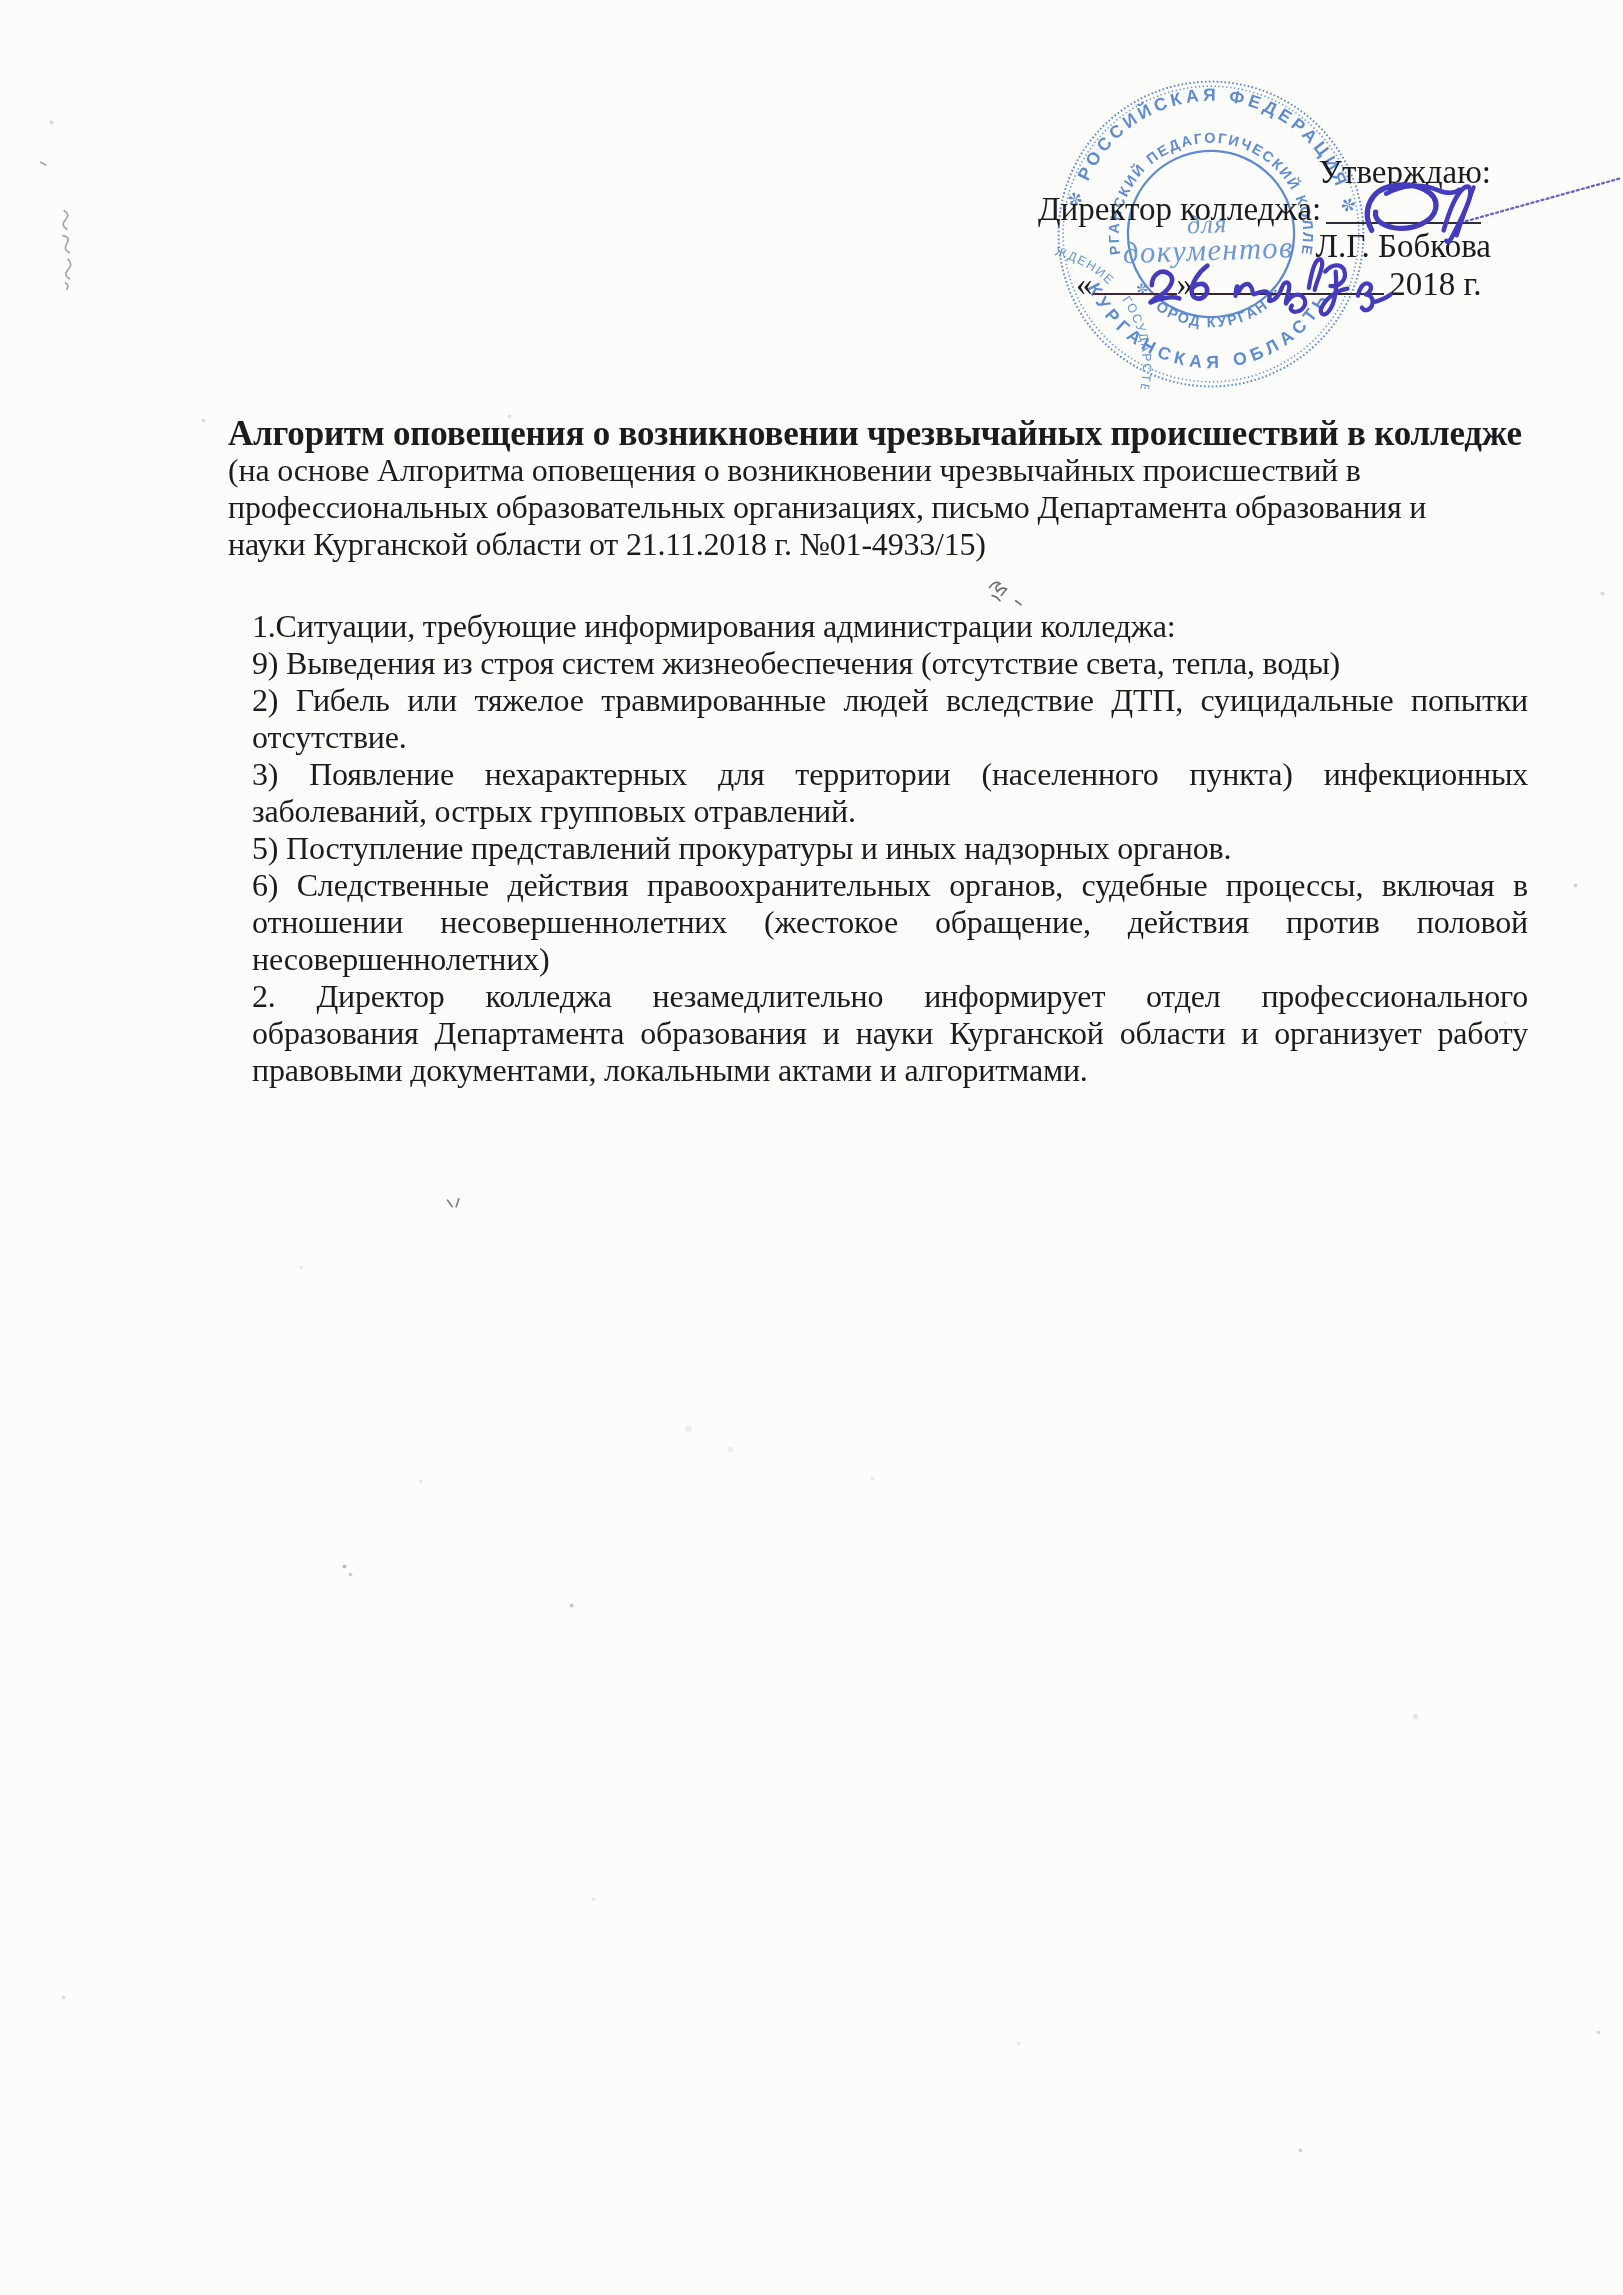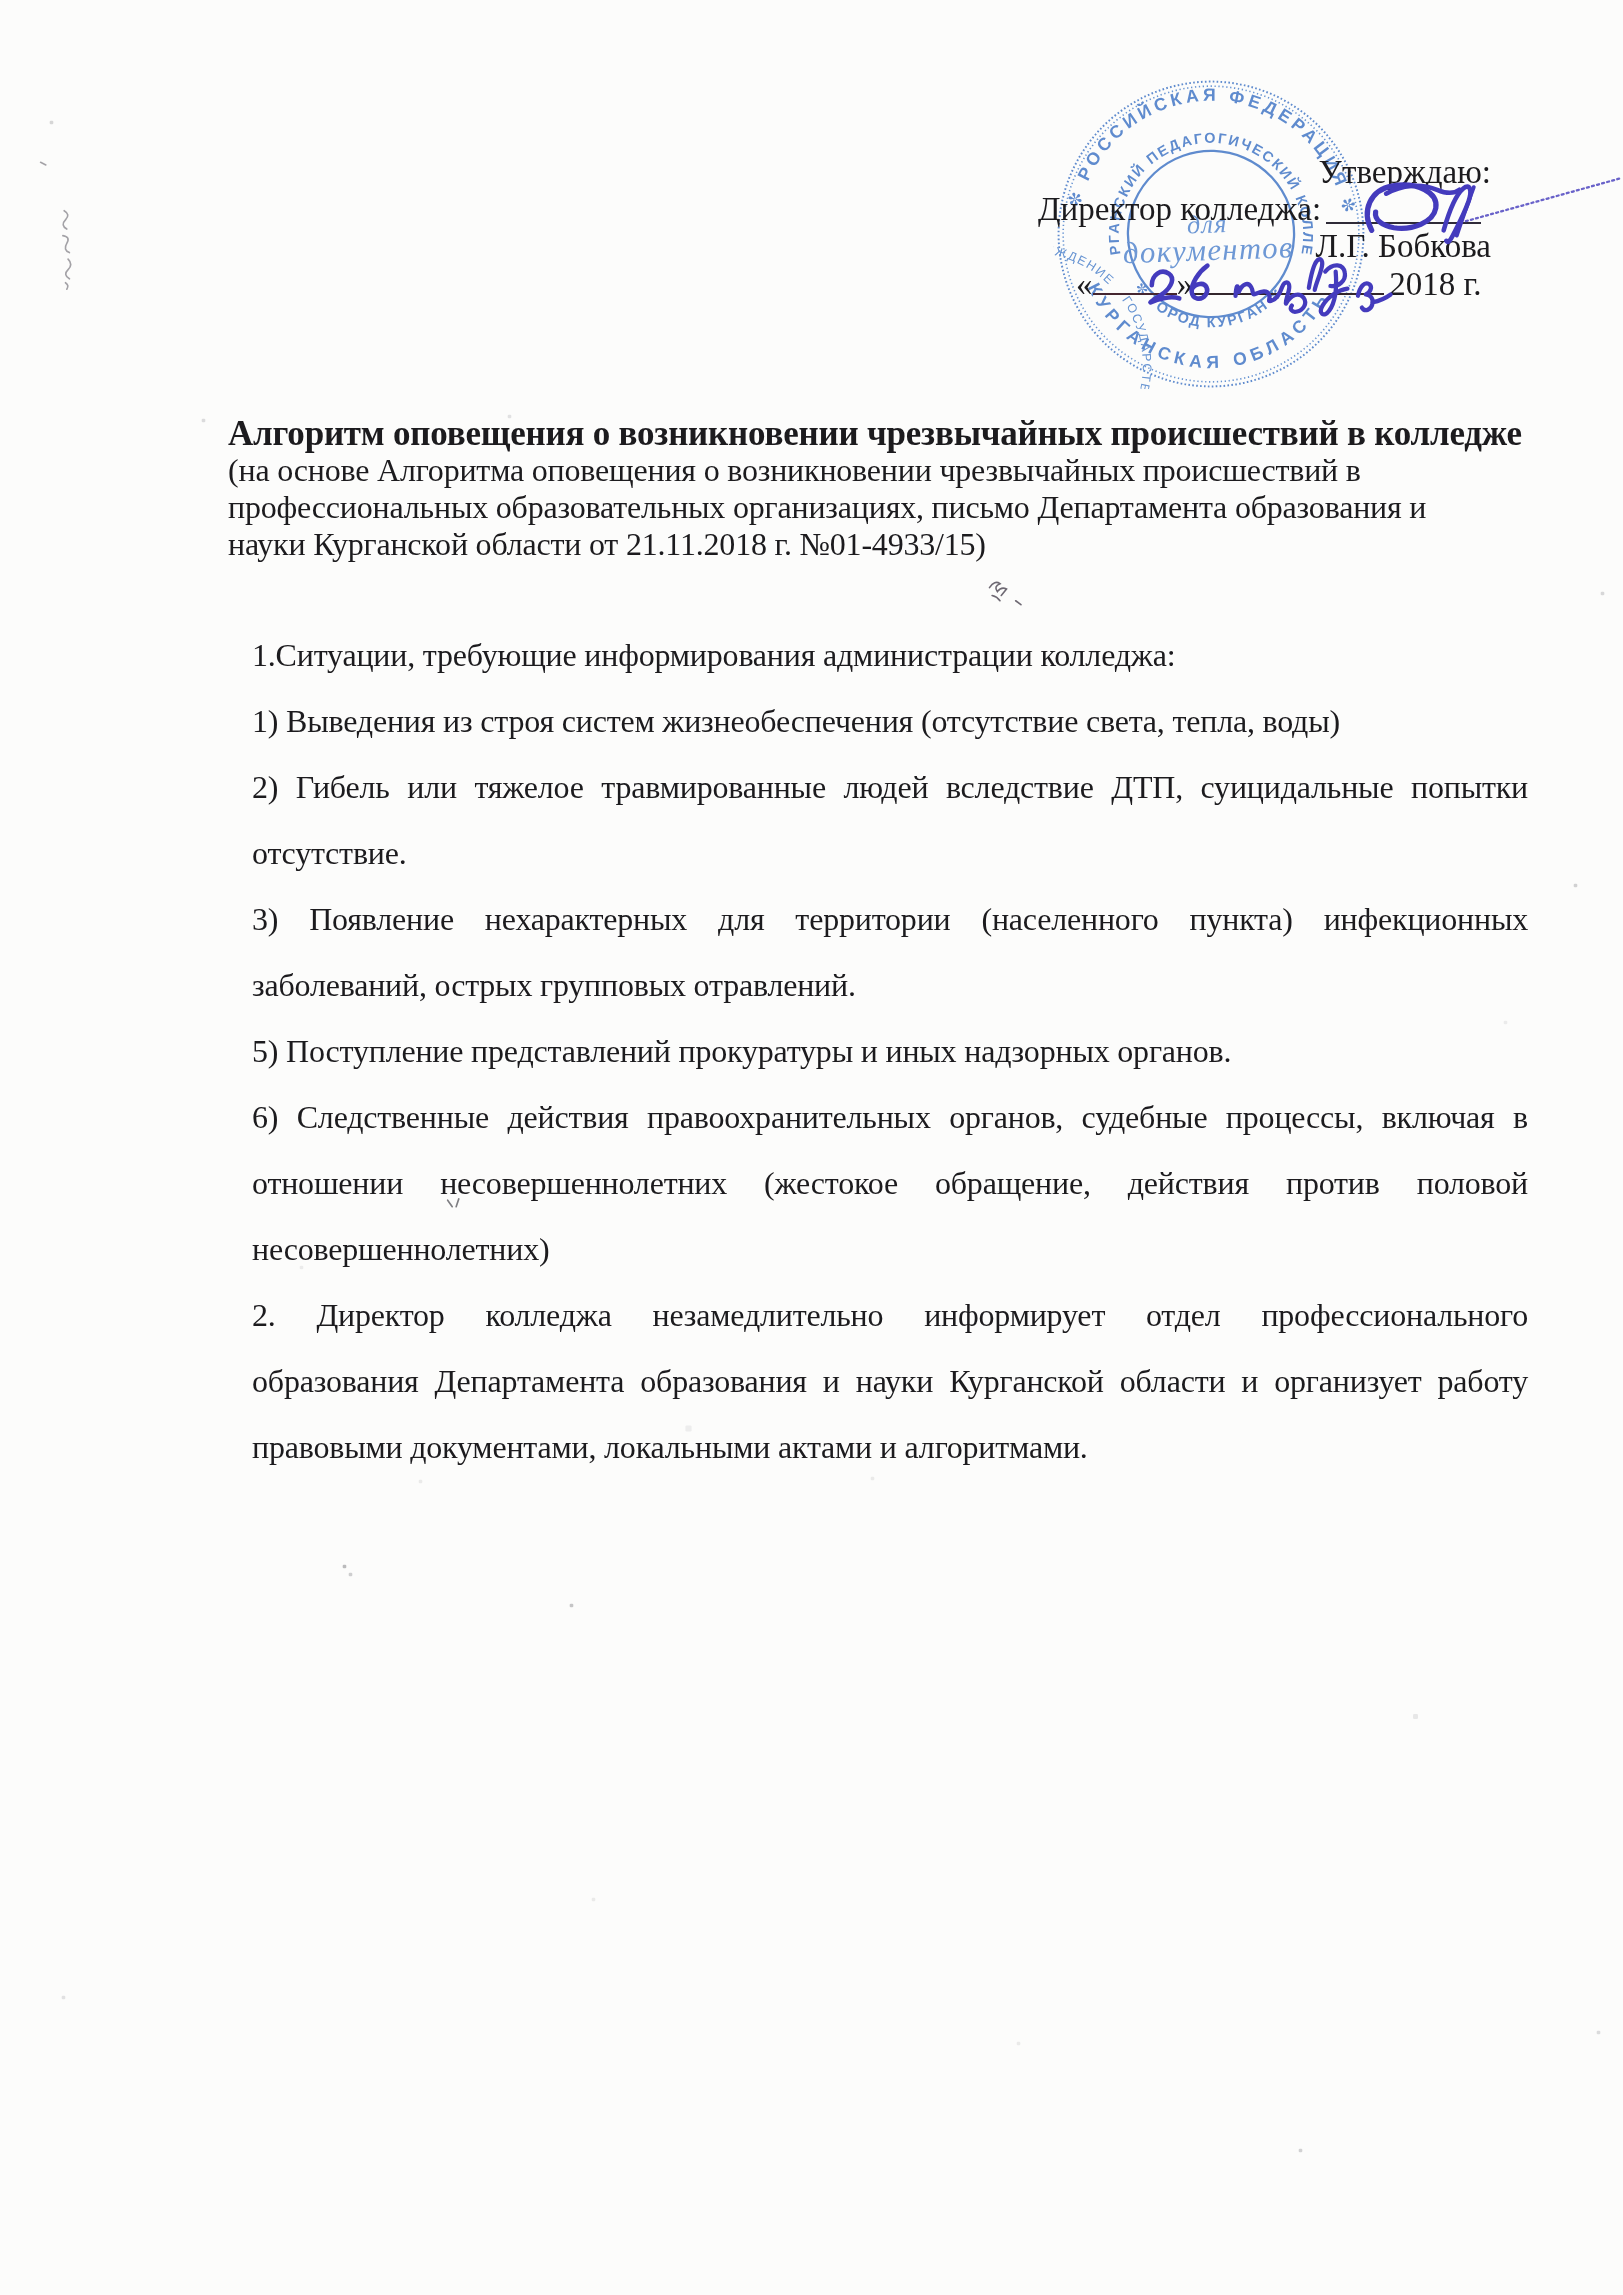--- a/index.html
+++ b/index.html
@@ -17,21 +17,21 @@
   .date-line{display:flex; align-items:baseline; padding-left:38px;}
   .fill-line{display:inline-block; border-bottom:2px solid #452630; height:27.5px; margin-bottom:3.9px;}
   .fill-day{width:84px;}
   .fill-month{width:191px; border-bottom-color:#33262c; margin-right:5.2px;}
   
   .title-block{position:absolute; left:228px; top:415px; width:1329px; }
   .t-line{height:37px; line-height:37px; font-size:32px; letter-spacing:-0.2px; white-space:nowrap;}
   .t-line.bold{font-weight:bold; font-size:35px;}
   
   .body-block{position:absolute; left:252px; top:608px; width:1276px;}
-  .line{height:37px; line-height:37px; font-size:32px; letter-spacing:-0.2px; white-space:nowrap;margin-top:29px;}
+  .line{height:37px; line-height:37px; font-size:32px; letter-spacing:-0.2px; white-space:nowrap;}
   .line.just{white-space:normal; text-align:justify; text-align-last:justify;}
   
   .stamp{position:absolute; left:1054px; top:77px; width:314px; height:314px; opacity:.88;}
   .stamp svg{transform:rotate(2deg);}
   .ring1{font-family:"Liberation Sans","DejaVu Sans",sans-serif; font-size:27px; letter-spacing:6px; fill:#4a7cc8; font-weight:bold;}
   .ring1b{letter-spacing:8px;}
   .ring2{font-family:"Liberation Sans","DejaVu Sans",sans-serif; font-size:19px; letter-spacing:2.5px; fill:#5386cd;}
   .ring3{font-family:"Liberation Sans","DejaVu Sans",sans-serif; font-size:22px; letter-spacing:3px; fill:#4a7cc8; font-weight:bold;}
   .stamp-script{font-family:"Liberation Serif","DejaVu Serif",serif; font-style:italic; fill:#5b8bd0; letter-spacing:2px;}
   
@@ -119,21 +119,21 @@
 
   <div class="t-line bold">Алгоритм оповещения о возникновении чрезвычайных происшествий в колледже</div>
       <div class="t-line">(на основе Алгоритма оповещения о возникновении чрезвычайных происшествий в</div>
       <div class="t-line">профессиональных образовательных организациях, письмо Департамента образования и</div>
       <div class="t-line">науки Курганской области от 21.11.2018 г. №01-4933/15)</div>
     </div>
 
   <div class="body-block">
 
   <div class="line">1.Ситуации, требующие информирования администрации колледжа:</div>
-      <div class="line">1) Выведения из строя систем жизнеобеспечения (отсутствие света, тепла, воды)</div>
+      <div class="line">9) Выведения из строя систем жизнеобеспечения (отсутствие света, тепла, воды)</div>
       <div class="line just">2) Гибель или тяжелое травмированные людей вследствие ДТП, суицидальные попытки</div>
       <div class="line">отсутствие.</div>
       <div class="line just">3) Появление нехарактерных для территории (населенного пункта) инфекционных</div>
       <div class="line">заболеваний, острых групповых отравлений.</div>
       <div class="line">5) Поступление представлений прокуратуры и иных надзорных органов.</div>
       <div class="line just">6) Следственные действия правоохранительных органов, судебные процессы, включая в</div>
       <div class="line just">отношении несовершеннолетних (жестокое обращение, действия против половой</div>
       <div class="line">несовершеннолетних)</div>
       <div class="line just">2. Директор колледжа незамедлительно информирует отдел профессионального</div>
       <div class="line just">образования Департамента образования и науки Курганской области и организует работу</div>

